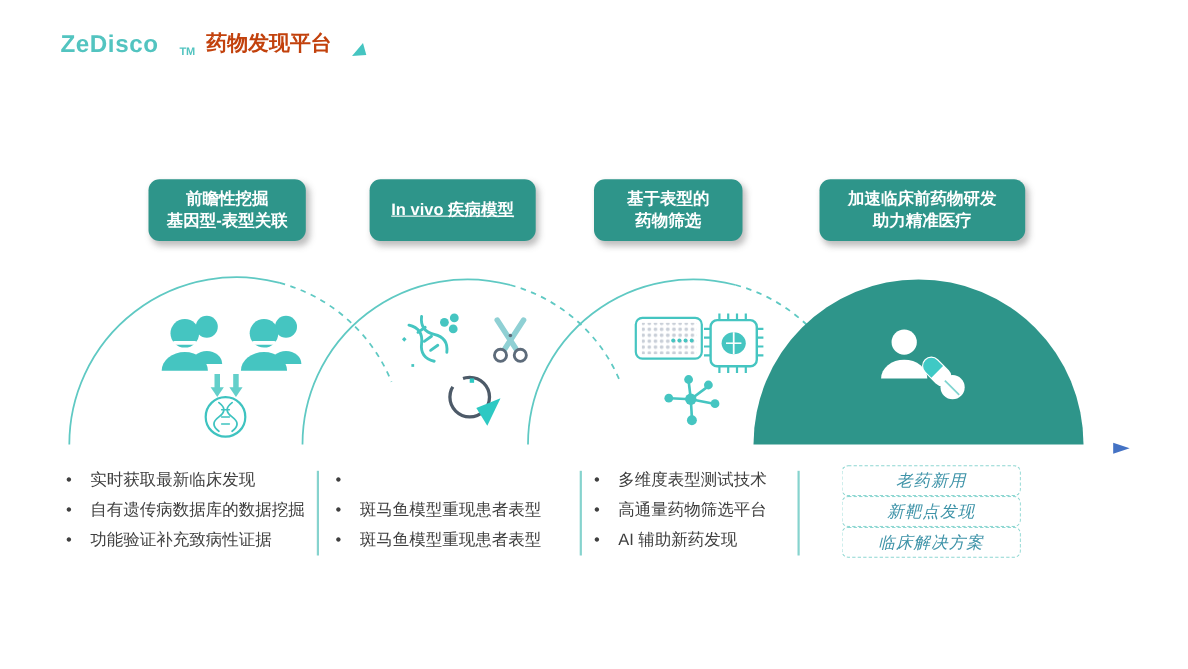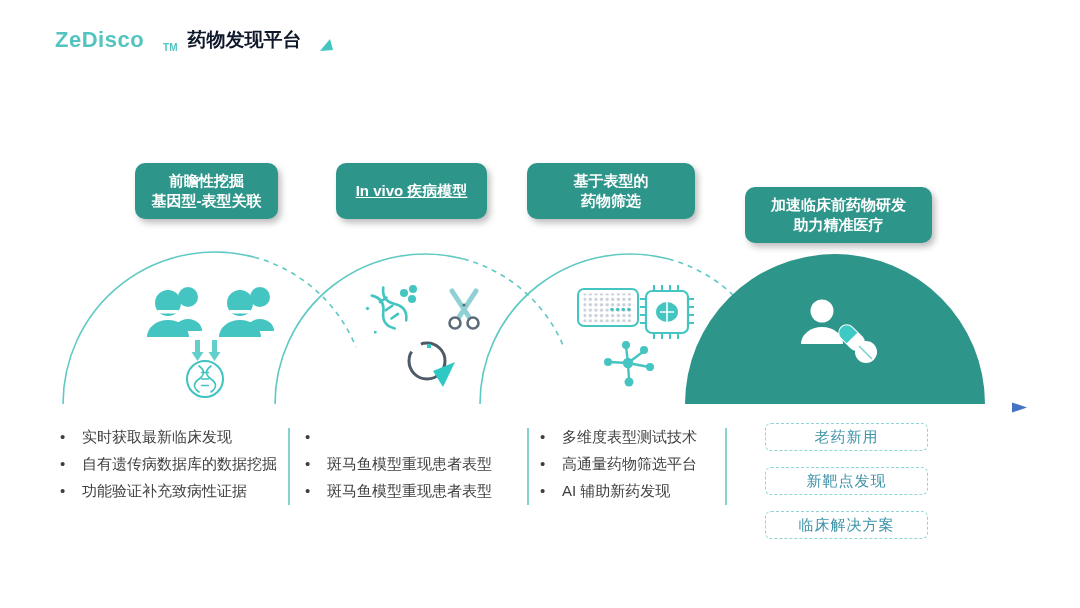--- a/index.html
+++ b/index.html
@@ -3,48 +3,48 @@
 <meta charset="utf-8">
 <style>
   html,body{margin:0;padding:0;background:#fff;}
   .slide{position:relative;width:1080px;height:608px;background:#ffffff;overflow:hidden;
          font-family:"Liberation Sans","DejaVu Sans",sans-serif;}
 
   
   .brand{position:absolute;left:55px;top:26px;display:flex;align-items:flex-end;}
   .brand .logo{color:#53c4c0;font-size:22px;font-weight:600;letter-spacing:.5px;line-height:26px;}
   .brand .tm{color:#53c4c0;font-size:10px;font-weight:600;margin:-3px 2px 0 19px;}
-  .brand .suffix{color:#0f172a;font-size:19px;font-weight:700;margin-left:8px;line-height:27px;}
+  .brand .suffix{color:#c2410c;font-size:19px;font-weight:700;margin-left:8px;line-height:27px;}
   .brand svg{margin:10px 0 0 16px;}
 
   
   .stage-header{position:absolute;top:163px;height:56px;background:#2e958a;border-radius:10px;
         color:#fff;font-size:15px;font-weight:700;display:flex;flex-direction:column;
         align-items:center;justify-content:center;line-height:20px;text-align:center;
         box-shadow:3px 4px 6px rgba(70,70,70,.35);}
   .sh1{left:135px;width:143px;}
   .sh2{left:336px;width:151px;text-decoration:underline;}
-  .sh3{left:527px;width:168px;}
-  .sh4{left:745px;width:187px;margin-top:24px;}
+  .sh3{left:540px;width:135px;}
+  .sh4{left:745px;width:187px;}
 
   
   .arc-band{position:absolute;left:0;top:240px;}
 
   
   .bullets{position:absolute;top:427px;margin:0;padding:0;list-style:none;}
   .bullets li{display:flex;margin-bottom:8px;font-size:15px;line-height:19px;color:#3f3f3f;}
   .bullets .dot{width:22px;flex:0 0 22px;text-align:left;color:#3f3f3f;}
   .bc1{left:60px;width:228px;}
   .bc2{left:305px;width:222px;}
   .bc3{left:540px;width:185px;}
   .divider{position:absolute;top:428px;width:1.5px;height:77px;background:#86d3ce;}
   .dv1{left:288px;} .dv2{left:527px;} .dv3{left:725px;}
 
   
-  .tags{position:absolute;left:765px;top:423px;width:163px;display:flex;flex-direction:column;gap:16px;}
+  .tags{position:absolute;left:765px;top:423px;width:163px;display:flex;flex-direction:column;gap:0;font-style:italic;}
   .tag{height:26px;border:1.5px dashed #8ed7d2;border-radius:6px;display:flex;align-items:center;
        justify-content:center;color:#3e93a8;font-size:15px;letter-spacing:1px;background:#fff;}
 </style>
 </head>
 <body>
 
 <div class="slide">
 
   <div class="brand">
     <span class="logo">ZeDisco</span>

